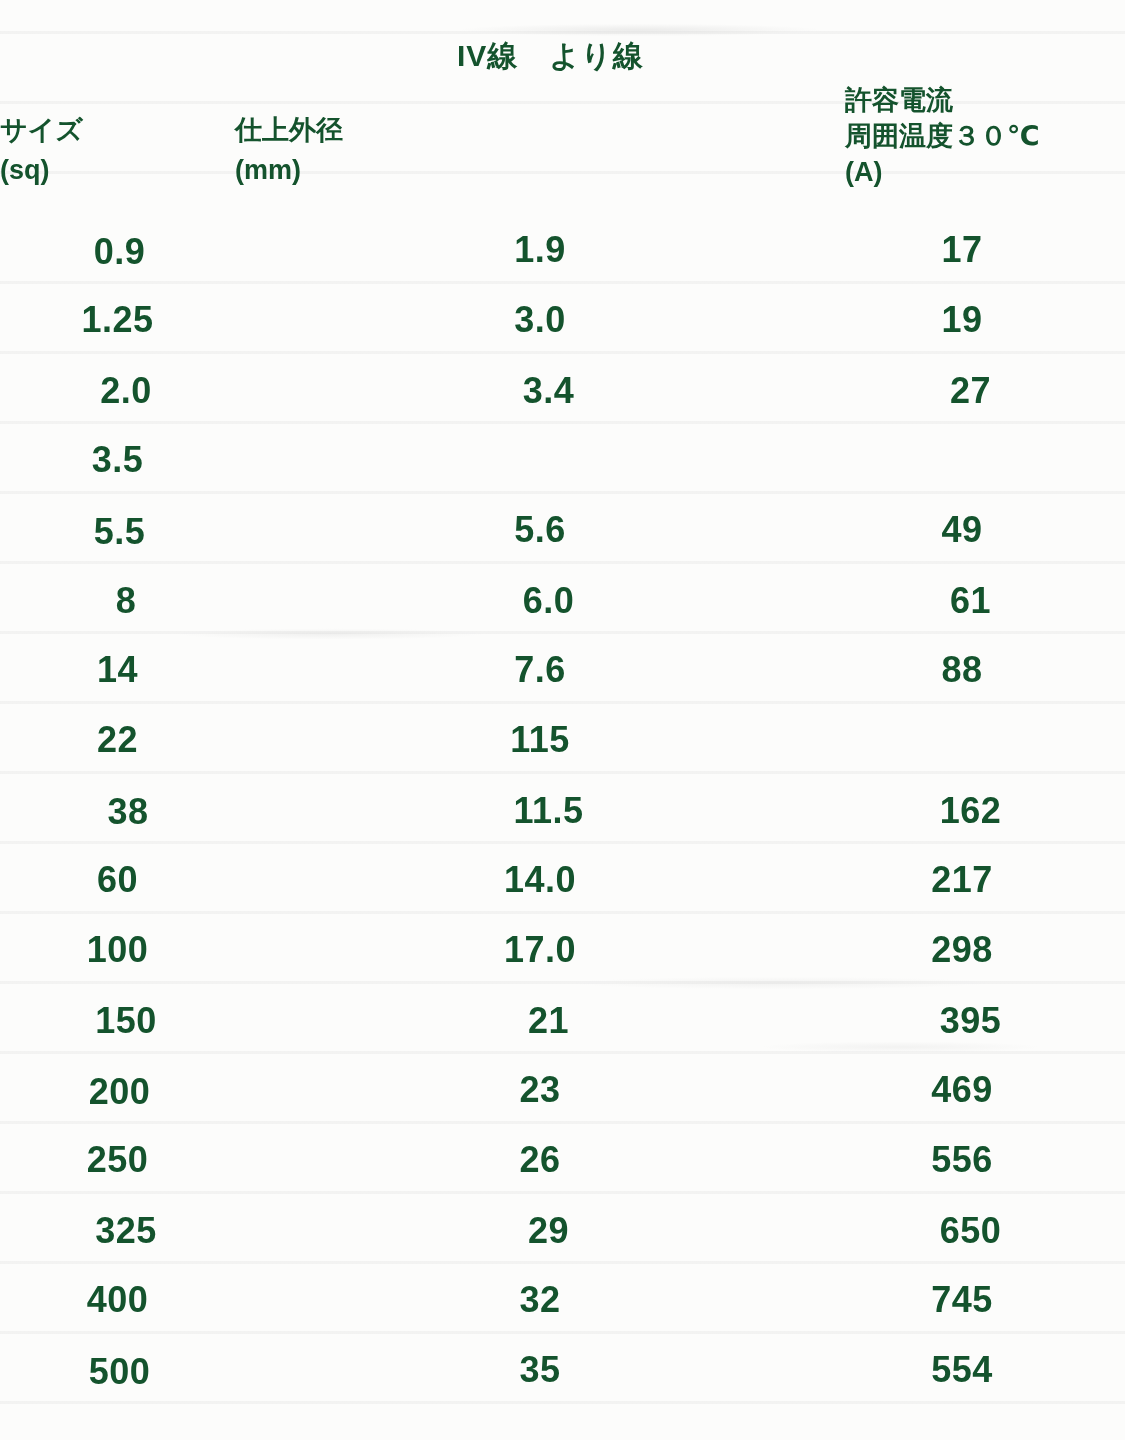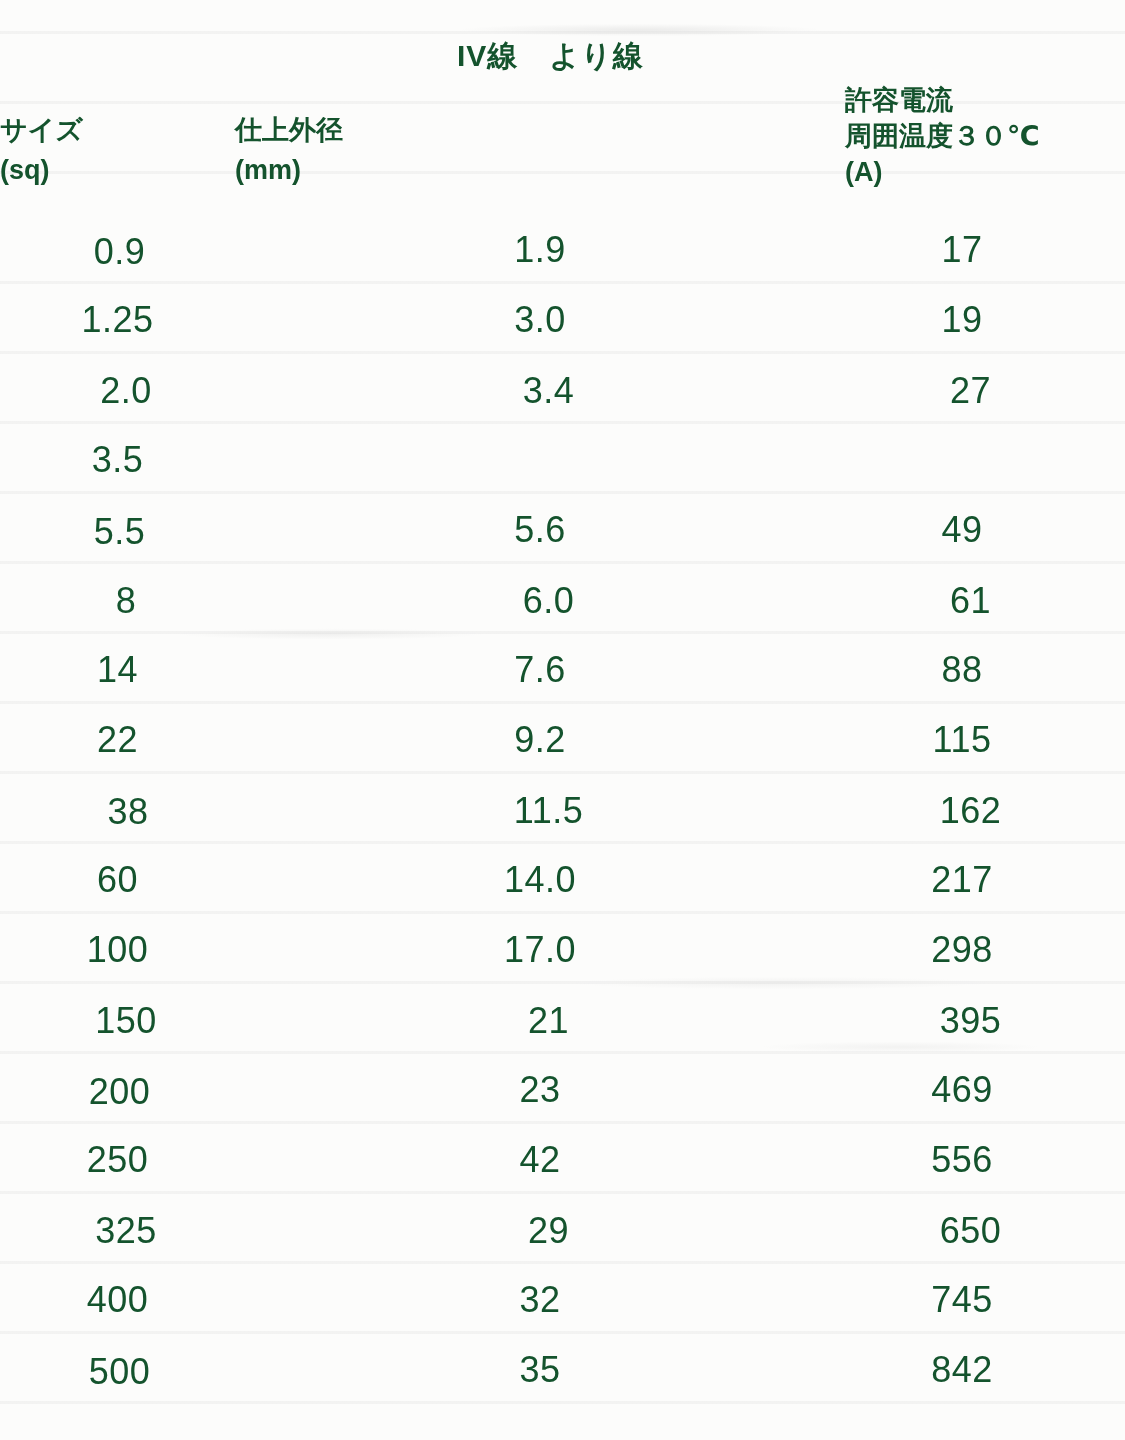--- a/index.html
+++ b/index.html
@@ -65,21 +65,21 @@
   }
   .trow {
     display: grid;
     grid-template-columns: 235px 610px 234px;
     height: 70px;
     align-items: center;
   }
   .cell {
     text-align: center;
     font-size: 36px;
-    font-weight: 400;
+    font-weight: 700;
     letter-spacing: 0.5px;
   }
   
   .trow:nth-child(3n)   .cell { transform: translateY(1px); padding-left: 17px; }
   .trow:nth-child(4n+1) .cell.c1 { transform: translate(2px, 2px); }
 </style>
 </head>
 <body>
 
 <div class="page" style="background: rgb(252, 252, 251); color: #14532d;">
@@ -139,21 +139,20 @@
   </div>
 
   <div class="trow">
     <div class="cell c1">14</div>
     <div class="cell c2">7.6</div>
     <div class="cell c3">88</div>
   </div>
 
   <div class="trow">
     <div class="cell c1">22</div>
-    <div class="cell c2">9.2</div>
     <div class="cell c3">115</div>
   </div>
 
   <div class="trow">
     <div class="cell c1">38</div>
     <div class="cell c2">11.5</div>
     <div class="cell c3">162</div>
   </div>
 
   <div class="trow">
@@ -175,35 +174,35 @@
   </div>
 
   <div class="trow">
     <div class="cell c1">200</div>
     <div class="cell c2">23</div>
     <div class="cell c3">469</div>
   </div>
 
   <div class="trow">
     <div class="cell c1">250</div>
-    <div class="cell c2">42</div>
+    <div class="cell c2">26</div>
     <div class="cell c3">556</div>
   </div>
 
   <div class="trow">
     <div class="cell c1">325</div>
     <div class="cell c2">29</div>
     <div class="cell c3">650</div>
   </div>
 
   <div class="trow">
     <div class="cell c1">400</div>
     <div class="cell c2">32</div>
     <div class="cell c3">745</div>
   </div>
 
   <div class="trow">
     <div class="cell c1">500</div>
     <div class="cell c2">35</div>
-    <div class="cell c3">842</div>
+    <div class="cell c3">554</div>
   </div>
 </div>
 </div>
 
 </body></html>

